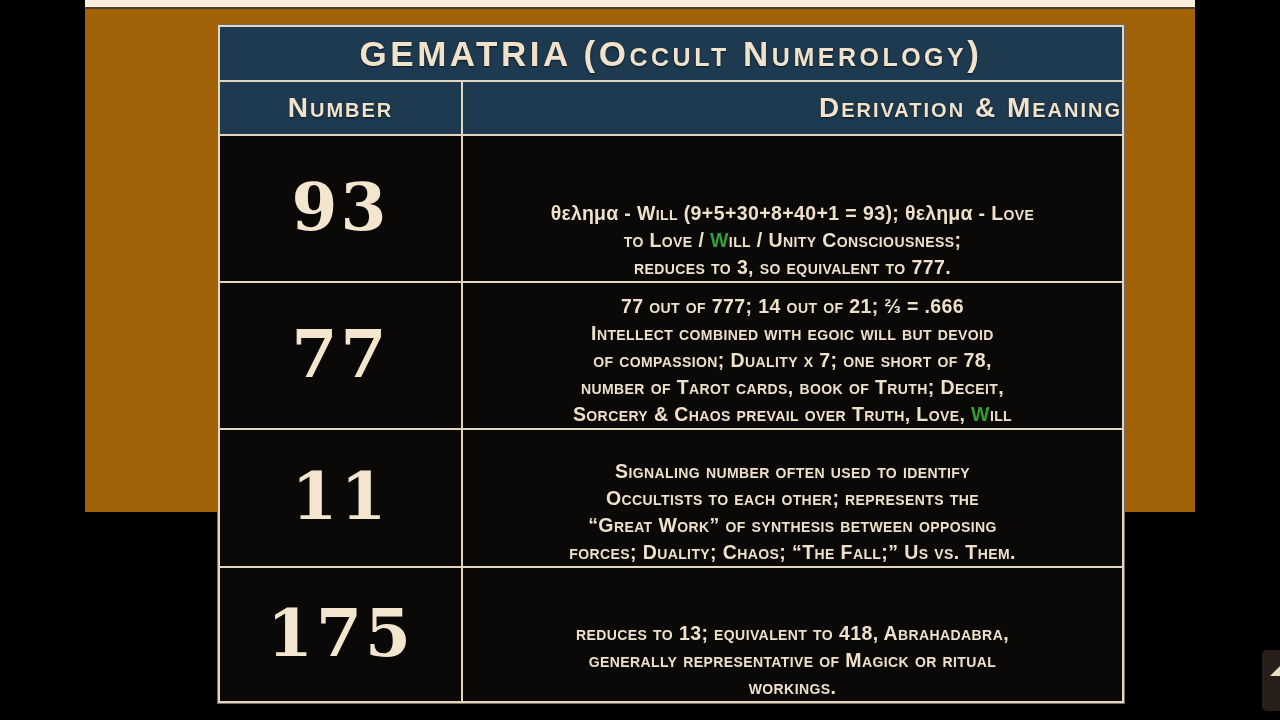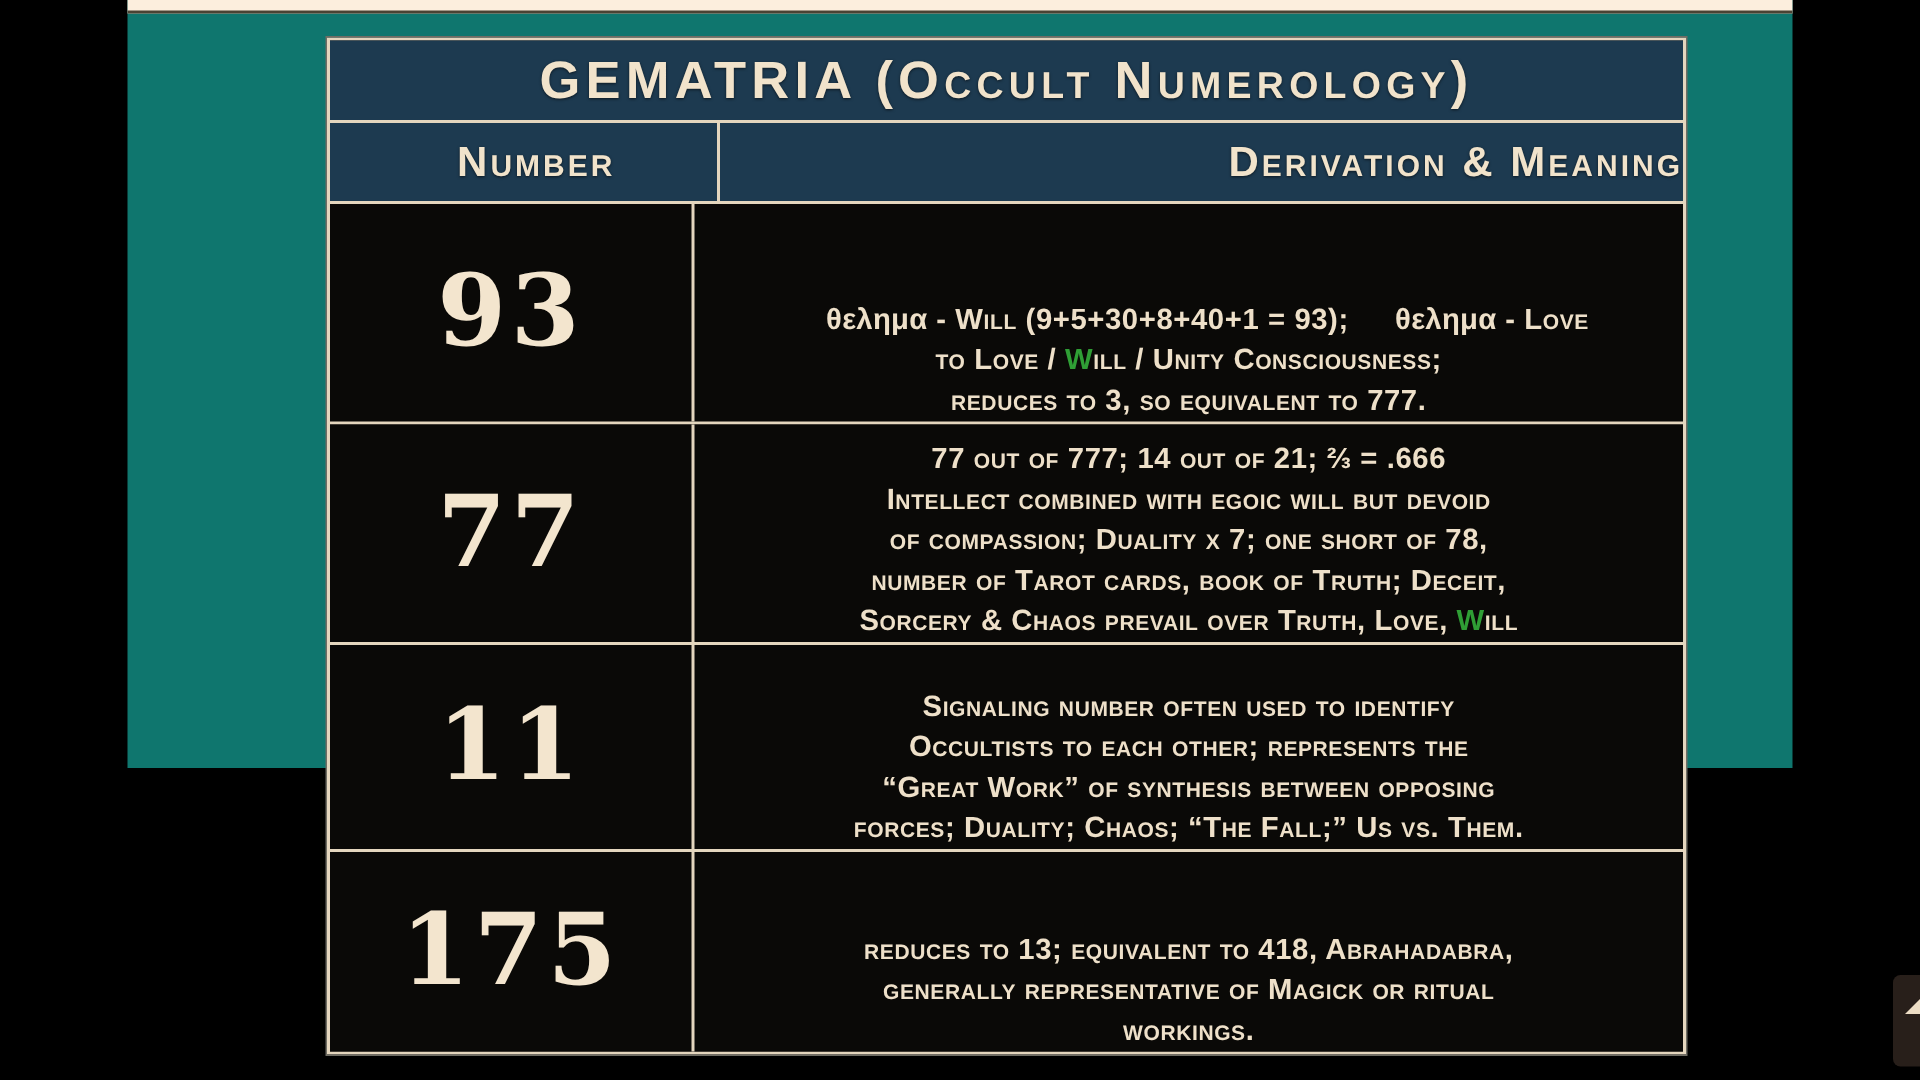--- a/index.html
+++ b/index.html
@@ -3,21 +3,21 @@
 <meta charset="utf-8">
 <style>
   html,body{margin:0;padding:0;}
   body{
     width:1280px;height:720px;position:relative;overflow:hidden;
     background:#000;
     font-family:"Liberation Sans", sans-serif;
   }
   .content-area{
     position:absolute;left:85px;top:0;width:1110px;height:512px;
-    background:#0f766e;
+    background:#a16207;
   }
   .top-strip{
     position:absolute;left:0;top:0;width:1110px;height:7px;
     background:#fceedd;border-bottom:2px solid #4a4334;
   }
   .gematria-table{
     position:absolute;left:133px;top:25px;width:902px;
     border:2px solid #e4d6be;outline:1px solid #6f6d64;
     background:#0a0907;
   }
@@ -25,21 +25,21 @@
   .t-row.bordered{border-bottom:2px solid #e4d6be;}
   .title-row{
     height:55px;background:#1d3a50;
     align-items:center;justify-content:center;
   }
   .title-text{
     color:#f1e3cb;font-weight:bold;font-size:35px;
     font-variant:small-caps;letter-spacing:3.5px;
     text-shadow:0 1px 2px rgba(0,0,0,.6);
   }
-  .header-row{height:54px;background:#1d3a50;padding-left:17px;}
+  .header-row{height:54px;background:#1d3a50;}
   .cell{box-sizing:border-box;}
   .col-num{width:243px;border-right:2px solid #e4d6be;
     display:flex;align-items:center;justify-content:center;}
   .col-meaning{flex:1;display:flex;align-items:center;justify-content:flex-end;}
   .header-label{
     color:#f1e3cb;font-weight:bold;font-size:28px;
     font-variant:small-caps;letter-spacing:2px;
     text-shadow:0 1px 2px rgba(0,0,0,.6);
   }
   .data-row{background:#0a0907;}
@@ -53,21 +53,21 @@
     padding-bottom:4px;
   }
   .meaning-cell{
     flex-direction:column;
     color:#eee0c9;font-weight:bold;font-size:19.5px;
     font-variant:small-caps;letter-spacing:0.4px;
     overflow:hidden;
   }
   .line{line-height:27px;white-space:nowrap;text-align:center;}
   .line .green{color:#2f9e35;}
-  .line .greek{font-variant:normal;letter-spacing:0.2px;margin-left:25px;}
+  .line .greek{font-variant:normal;letter-spacing:0.2px;}
   .scroll-top-button{
     position:absolute;left:1177px;top:650px;width:20px;height:61px;
     background:#281f1a;border-radius:5px 0 0 5px;
   }
   .scroll-top-button .caret{
     position:absolute;left:8px;top:14px;width:12px;height:12px;
     background:#edddc5;
     clip-path:polygon(100% 0, 100% 100%, 0 100%);
   }
 </style>

